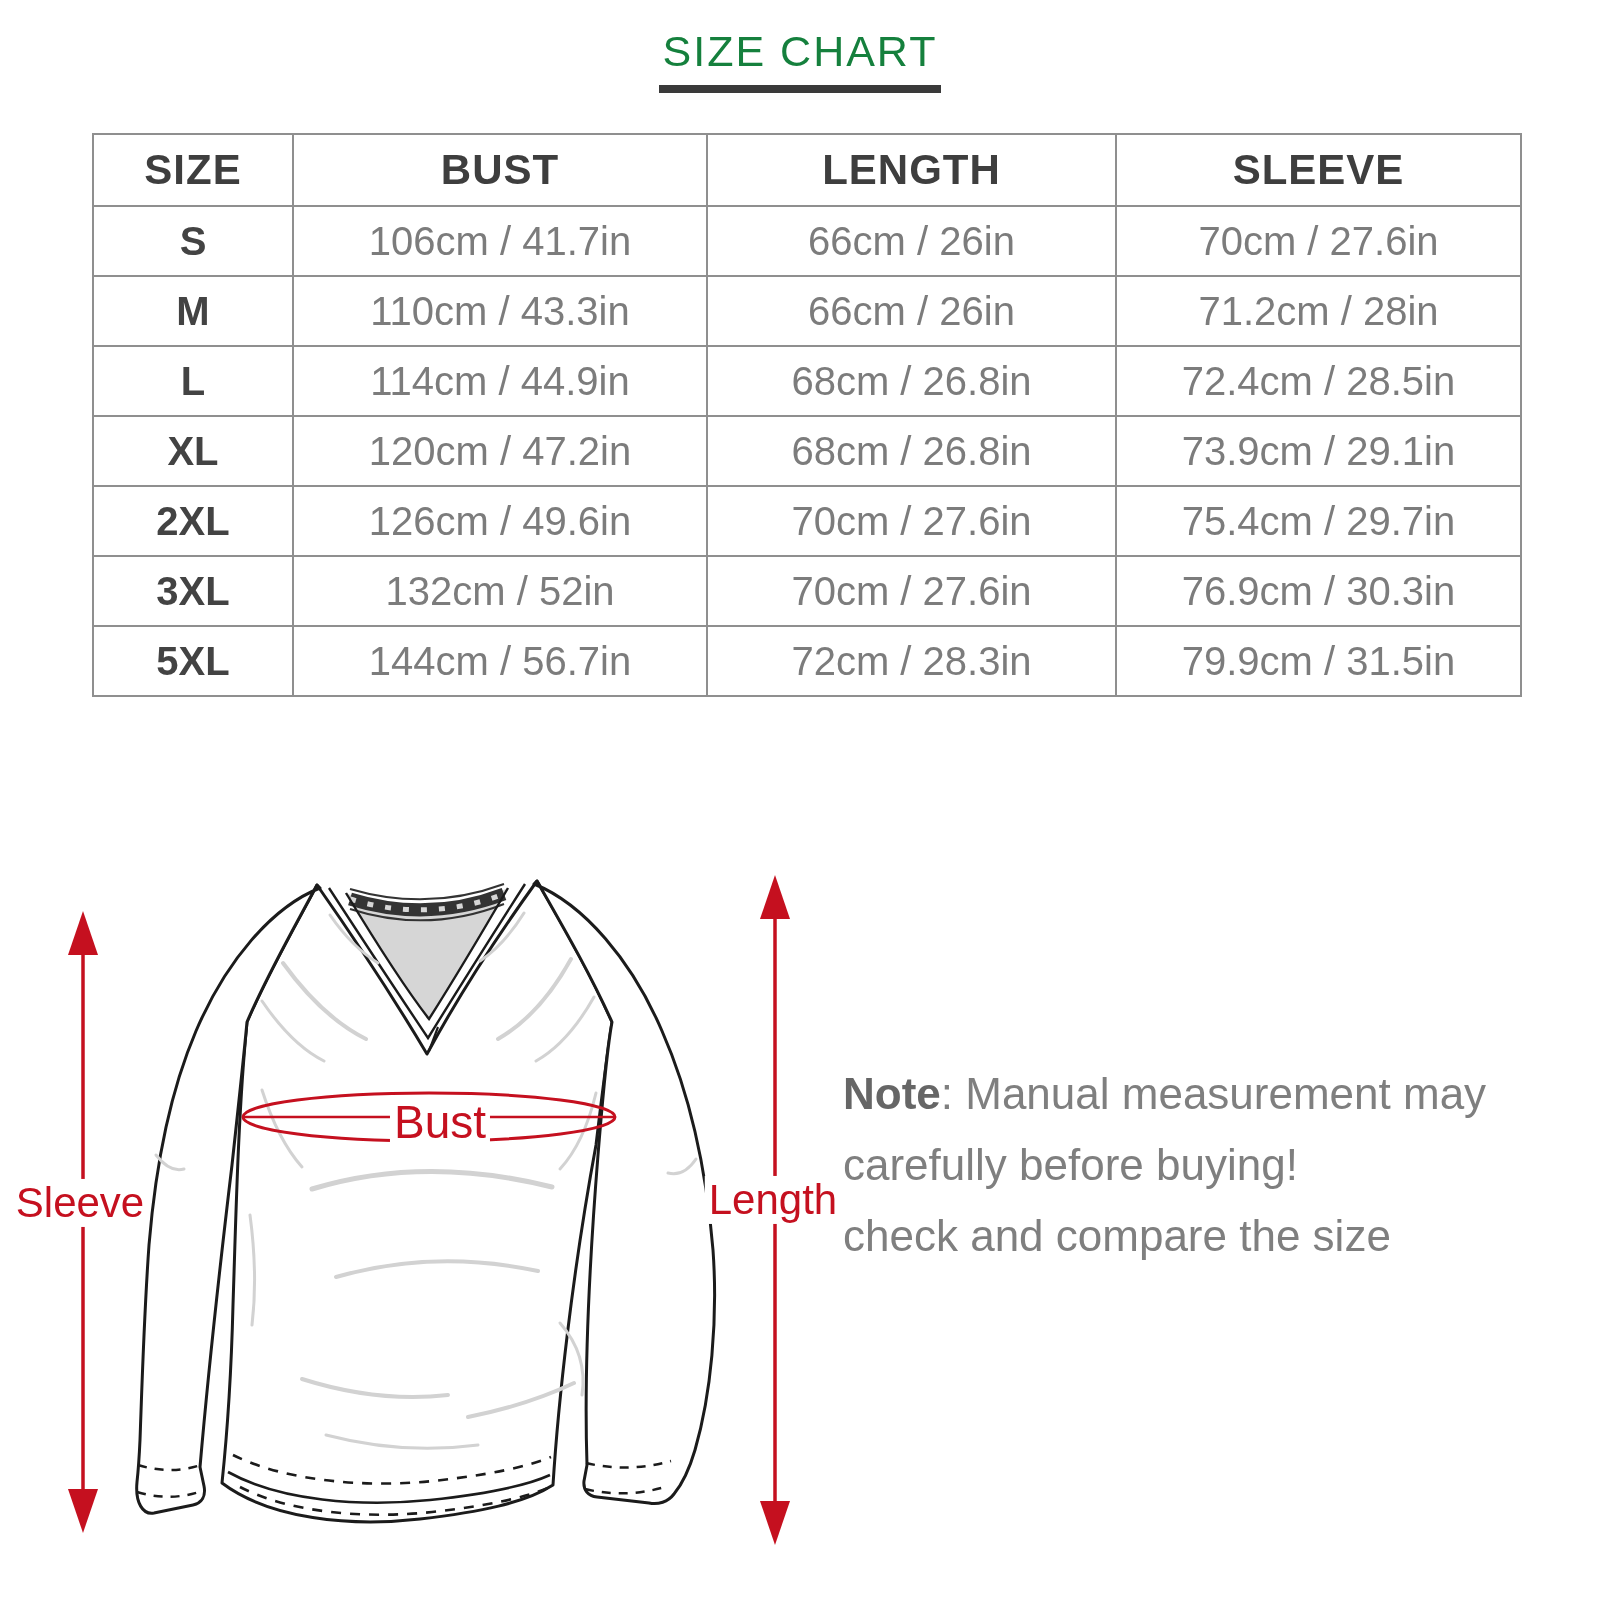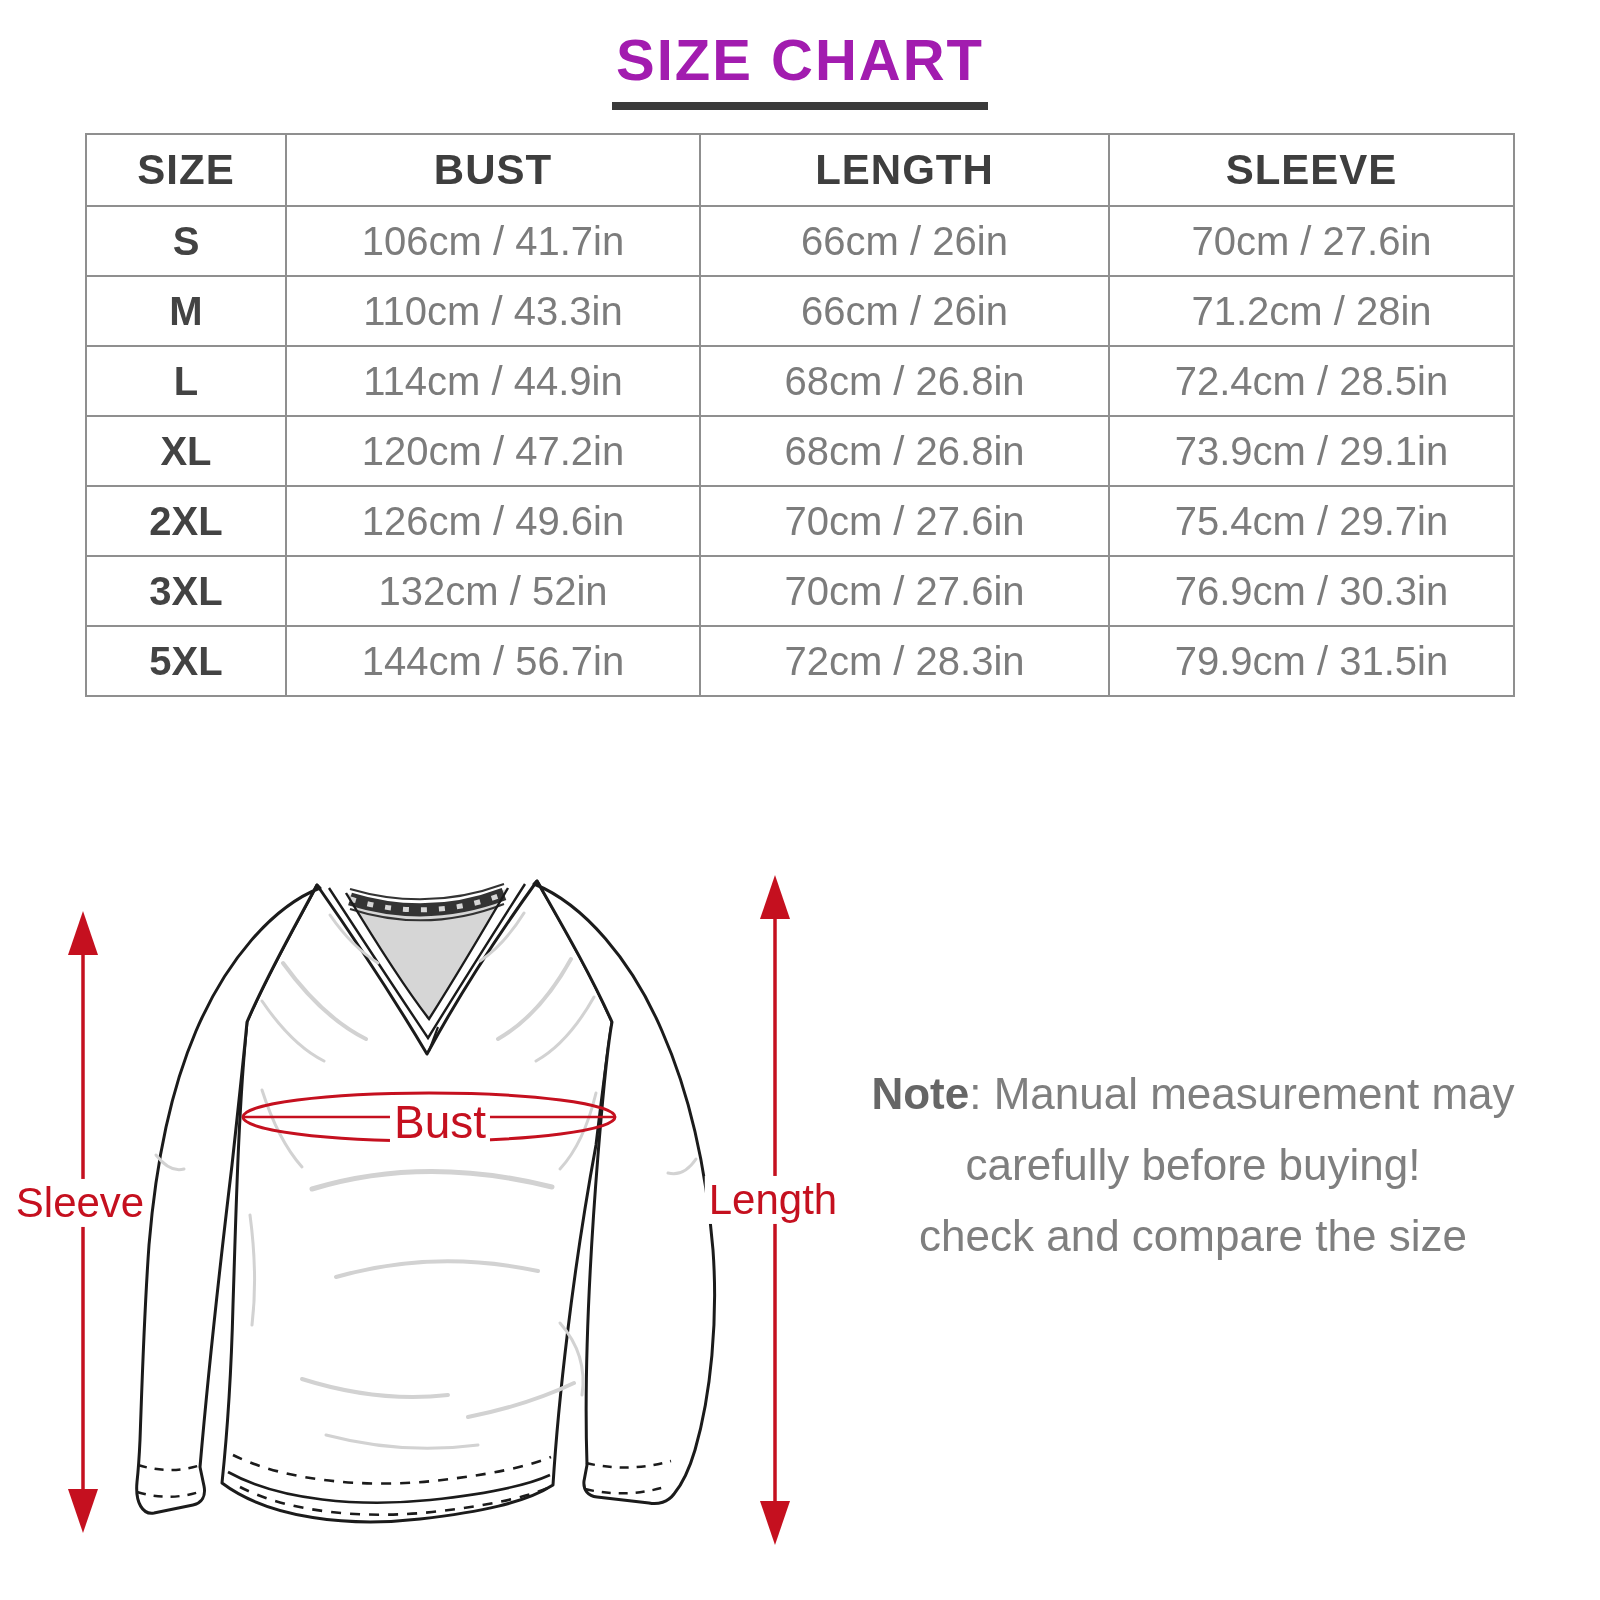--- a/index.html
+++ b/index.html
@@ -1,42 +1,42 @@
 <!DOCTYPE html>
 <html><head>
 <meta charset="utf-8">
 <style>
   html,body{margin:0;padding:0;background:#fff;}
   #page{position:relative;width:1600px;height:1600px;background:#fff;overflow:hidden;
         font-family:"Liberation Sans", sans-serif;}
 
   
   .title-wrap{position:absolute;top:28px;left:0;width:100%;text-align:center;}
-  .title{display:inline-block;font-size:58px;font-weight:bold;color:#a21caf;
+  .title{display:inline-block;font-size:43px;font-weight:normal;color:#15803d;
          letter-spacing:2px;border-bottom:8px solid #3a3a3a;padding:0 4px 10px 4px;line-height:1.1;}
 
   
-  table.size-table{position:absolute;left:85px;top:133px;width:1428px;border-collapse:collapse;
+  table.size-table{position:absolute;left:92px;top:133px;width:1428px;border-collapse:collapse;
         table-layout:fixed;border-radius:18px;}
   table.size-table th, table.size-table td{border:2px solid #8f8f8f;text-align:center;vertical-align:middle;}
   table.size-table thead tr{height:72px;}
   table.size-table tbody tr{height:70px;}
   th.hdr{font-size:42px;font-weight:bold;color:#3e3e3e;letter-spacing:1px;}
   td.size-cell{font-size:40px;font-weight:bold;color:#434343;}
   td.val-cell{font-size:40px;font-weight:normal;color:#7c7c7c;margin-top:11px;}
 
   
   #shirt-svg{position:absolute;left:0;top:855px;}
   .measure-label{position:absolute;transform:translate(-50%,-50%);background:#fff;
         padding:2px 4px;font-size:42px;line-height:1.05;z-index:3;white-space:nowrap;}
   #bust-label{font-size:46px;}
 
   
   .note{position:absolute;left:843px;top:1058px;width:700px;font-size:44px;line-height:71px;
-        color:#7f7f7f;z-index:3;text-align:center;}
+        color:#7f7f7f;z-index:3;}
   .note div{white-space:nowrap;}
   .note-bold{font-weight:bold;color:#666;}
 </style>
 </head>
 <body>
 
 <div id="page">
 
   <div class="title-wrap">
     <div class="title">SIZE CHART</div>

